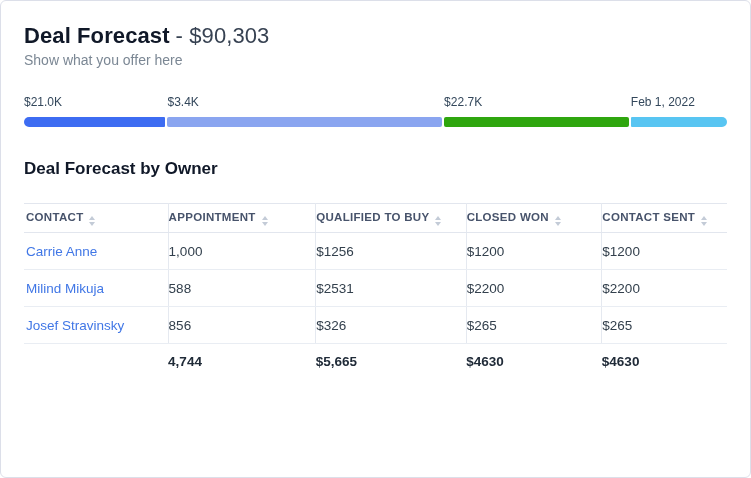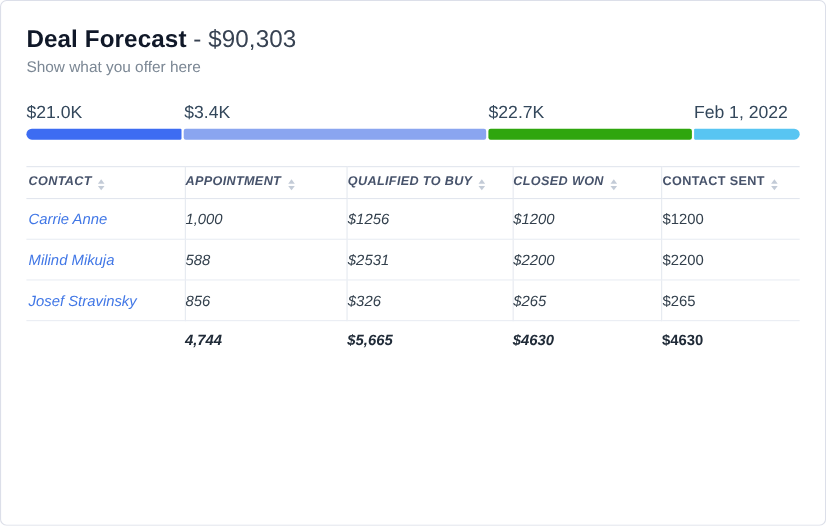--- a/index.html
+++ b/index.html
@@ -33,21 +33,21 @@
   }
 
   
   .bar-labels {
     display: flex; gap: 2px;
     margin-top: 26px;
     height: 15px;
   }
   .bar-labels .bar-label {
     flex-basis: 0; min-width: 0;
-    font-size: 16px; line-height: 15px;
+    font-size: 12px; line-height: 15px;
     font-weight: 500; color: #33475b;
     white-space: nowrap; overflow: visible;
   }
   .bar {
     display: flex; gap: 2px;
     margin-top: 7px;
     height: 10px;
   }
   .bar .bar-seg { flex-basis: 0; border-radius: 2px; }
   .bar .bar-seg:first-child { border-top-left-radius: 10px; border-bottom-left-radius: 10px; }
@@ -70,21 +70,21 @@
   th {
     height: 29px;
     font-size: 11.5px; font-weight: 700;
     color: #47536b; letter-spacing: 0.3px;
     border-top: 1px solid #e2e6ee;
     border-bottom: 1px solid #e2e6ee;
     white-space: nowrap;
     cursor: pointer;
   }
   th, td { padding: 0; vertical-align: middle; }
-  th:not(:last-child), td:not(:last-child) { border-right: 1px solid #e5e9f0; font-style: italic; }
+  th:not(:last-child), td:not(:last-child) { border-right: 1px solid #e5e9f0; }
   th.left, td.left { text-align: left; padding-left: 2px; }
   th.right, td.right { text-align: left; padding-right: 21px; }
   td {
     height: 37px;
     font-size: 13.5px; color: #33404d;
     border-bottom: 1px solid #e9edf3;
   }
   td .contact-link { color: #4177e6; text-decoration: none; cursor: pointer; }
   tr.totals td {
     border: none;
@@ -115,20 +115,21 @@
         <div class="bar-label" style="flex-grow: 26.5;">$22.7K</div>
         <div class="bar-label" style="flex-grow: 13.8;">Feb 1, 2022</div>
       </div>
     <div class="bar">
         <div class="bar-seg" style="flex-grow: 20.3; background: rgb(61, 108, 242);"></div>
         <div class="bar-seg" style="flex-grow: 39.4; background: rgb(138, 165, 240);"></div>
         <div class="bar-seg" style="flex-grow: 26.5; background: rgb(47, 166, 14);"></div>
         <div class="bar-seg" style="flex-grow: 13.8; background: rgb(88, 197, 242);"></div>
       </div>
 
+    <h2>Deal Forecast by Owner</h2>
 
     <table>
       <colgroup>
         <col style="width:20.5%">
         <col style="width:21%">
         <col style="width:21.4%">
         <col style="width:19.3%">
         <col style="width:17.8%">
       </colgroup>
       <thead>

